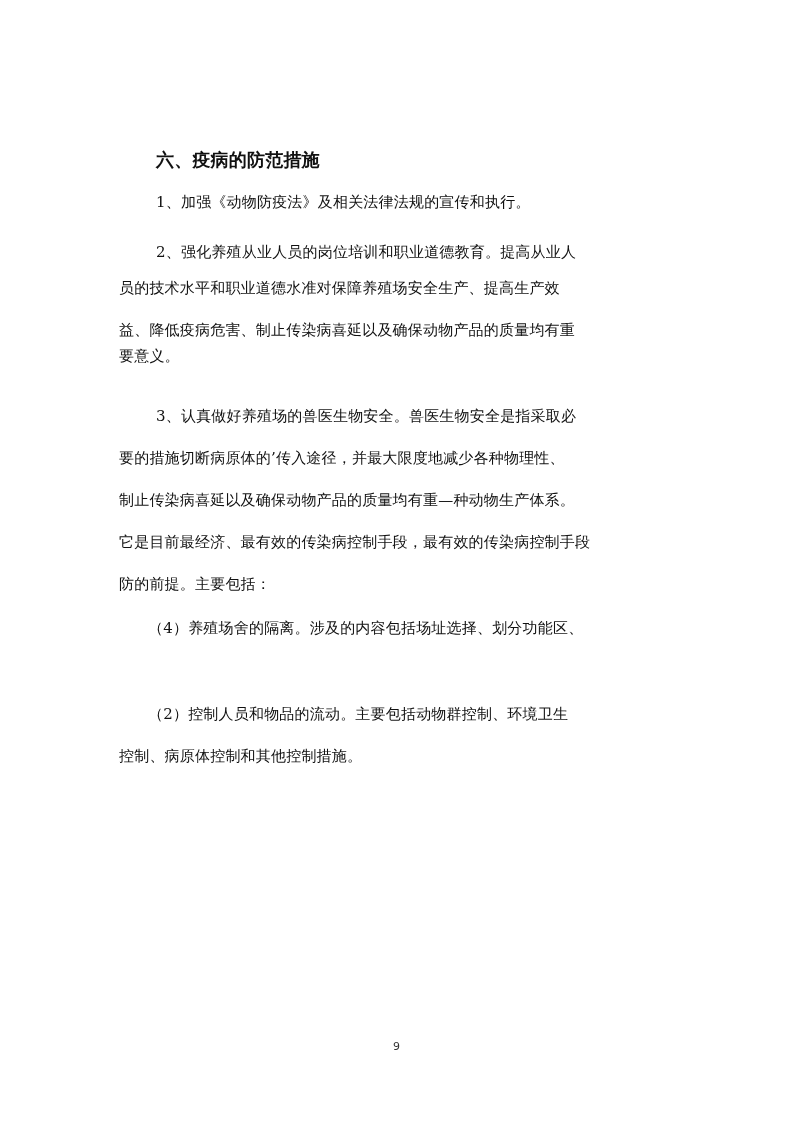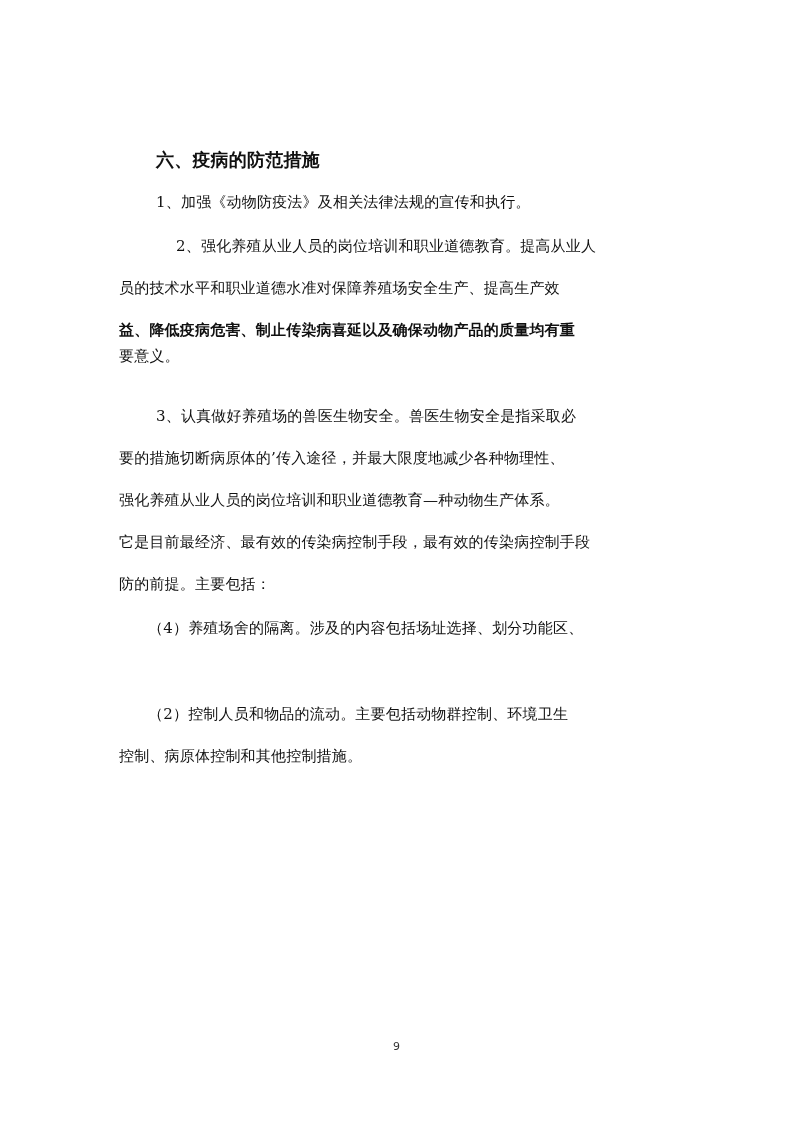--- a/index.html
+++ b/index.html
@@ -13,28 +13,28 @@
                font-family: "DejaVu Sans", "Liberation Sans", sans-serif; font-size: 11px; color: #333; }
   </style>
 </head>
 <body>
 
 <div class="page">
   <div class="line heading" style="left:156px; top:148px;">六、疫病的防范措施</div>
 
   <div class="line indent" style="top:190px;">1、加强《动物防疫法》及相关法律法规的宣传和执行。</div>
 
-  <div class="line indent" style="top:234px;margin-left:20px;">2、强化养殖从业人员的岗位培训和职业道德教育。提高从业人</div>
+  <div class="line indent" style="top:240px;">2、强化养殖从业人员的岗位培训和职业道德教育。提高从业人</div>
   <div class="line" style="top:276px;">员的技术水平和职业道德水准对保障养殖场安全生产、提高生产效</div>
-  <div class="line" style="top:318px;font-weight:bold;">益、降低疫病危害、制止传染病喜延以及确保动物产品的质量均有重</div>
+  <div class="line" style="top:318px;">益、降低疫病危害、制止传染病喜延以及确保动物产品的质量均有重</div>
   <div class="line" style="top:344px;">要意义。</div>
 
   <div class="line indent" style="top:404px;">3、认真做好养殖场的兽医生物安全。兽医生物安全是指采取必</div>
   <div class="line" style="top:446px;">要的措施切断病原体的’传入途径，并最大限度地减少各种物理性、</div>
-  <div class="line" style="top:488px;">强化养殖从业人员的岗位培训和职业道德教育—种动物生产体系。</div>
+  <div class="line" style="top:488px;">制止传染病喜延以及确保动物产品的质量均有重—种动物生产体系。</div>
   <div class="line" style="top:530px;">它是目前最经济、最有效的传染病控制手段，最有效的传染病控制手段</div>
   <div class="line" style="top:572px;">防的前提。主要包括：</div>
 
   <div class="line" style="left:148px; top:616px;">（4）养殖场舍的隔离。涉及的内容包括场址选择、划分功能区、</div>
 
   <div class="line" style="left:148px; top:702px;">（2）控制人员和物品的流动。主要包括动物群控制、环境卫生</div>
   <div class="line" style="top:744px;">控制、病原体控制和其他控制措施。</div>
 
   <div class="pagenum">9</div>
 </div>

